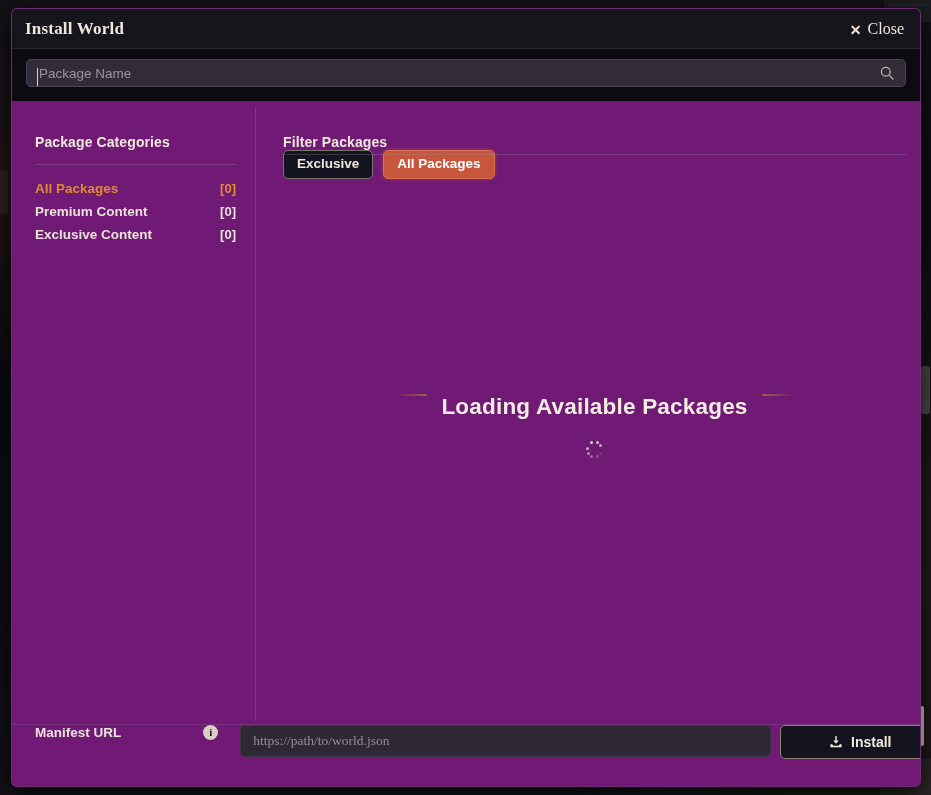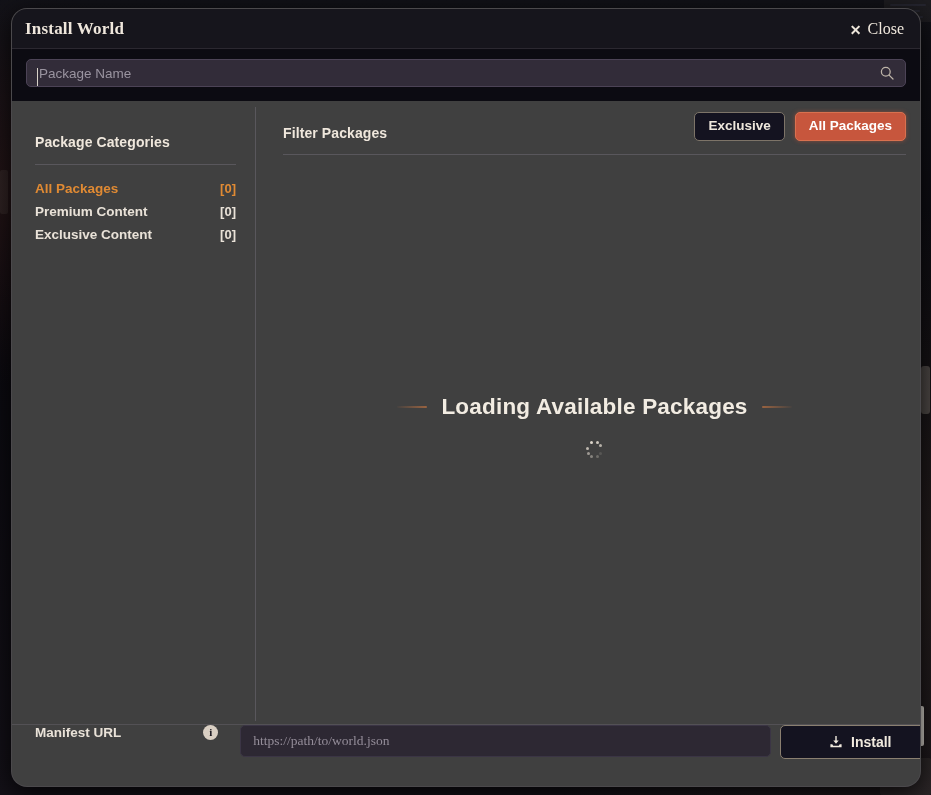--- a/index.html
+++ b/index.html
@@ -48,23 +48,23 @@
     border-radius: 2px;
   }
 
   
   #dialog {
     position: absolute;
     left: 11px;
     top: 8px;
     width: 910px;
     height: 779px;
-    background: #404040;
+    background: #701a75;
     border: 1px solid rgba(120,110,125,0.20);
-    border-radius: 16px;
+    border-radius: 6px;
     box-shadow: 0 6px 26px rgba(0,0,0,0.85);
     display: flex;
     flex-direction: column;
     overflow: hidden;
   }
 
   
   #titlebar {
     height: 40px;
     flex: 0 0 40px;
@@ -198,23 +198,24 @@
   
   #main {
     flex: 1 1 auto;
     min-width: 0;
     padding: 10px 14px 0 27px;
     display: flex;
     flex-direction: column;
   }
   #filter-head {
     display: flex;
-    align-items: flex-end;
+    align-items: flex-start;
     justify-content: space-between;
     height: 30px;
+    flex-direction: column;
   }
   #filter-buttons { display: flex; gap: 10px; }
   .filter-btn {
     font-family: "Liberation Sans", sans-serif;
     font-size: 13.5px;
     font-weight: bold;
     color: #eee7dc;
     background: #141320;
     border: 1px solid #7d7468;
     border-radius: 5px;
@@ -238,21 +239,20 @@
   #package-area {
     flex: 1 1 auto;
     display: flex;
     flex-direction: column;
     align-items: center;
     justify-content: center;
     padding-bottom: 26px;
   }
   #loading-row {
     display: flex;
-    align-items: center;
     gap: 14px;
   }
   .rule {
     width: 30px;
     height: 2px;
     border-radius: 1px;
   }
   .rule.left  { background: linear-gradient(90deg, rgba(180,110,70,0.05), #9a6340); }
   .rule.right { background: linear-gradient(270deg, rgba(180,110,70,0.05), #9a6340); }
   #loading-text {

